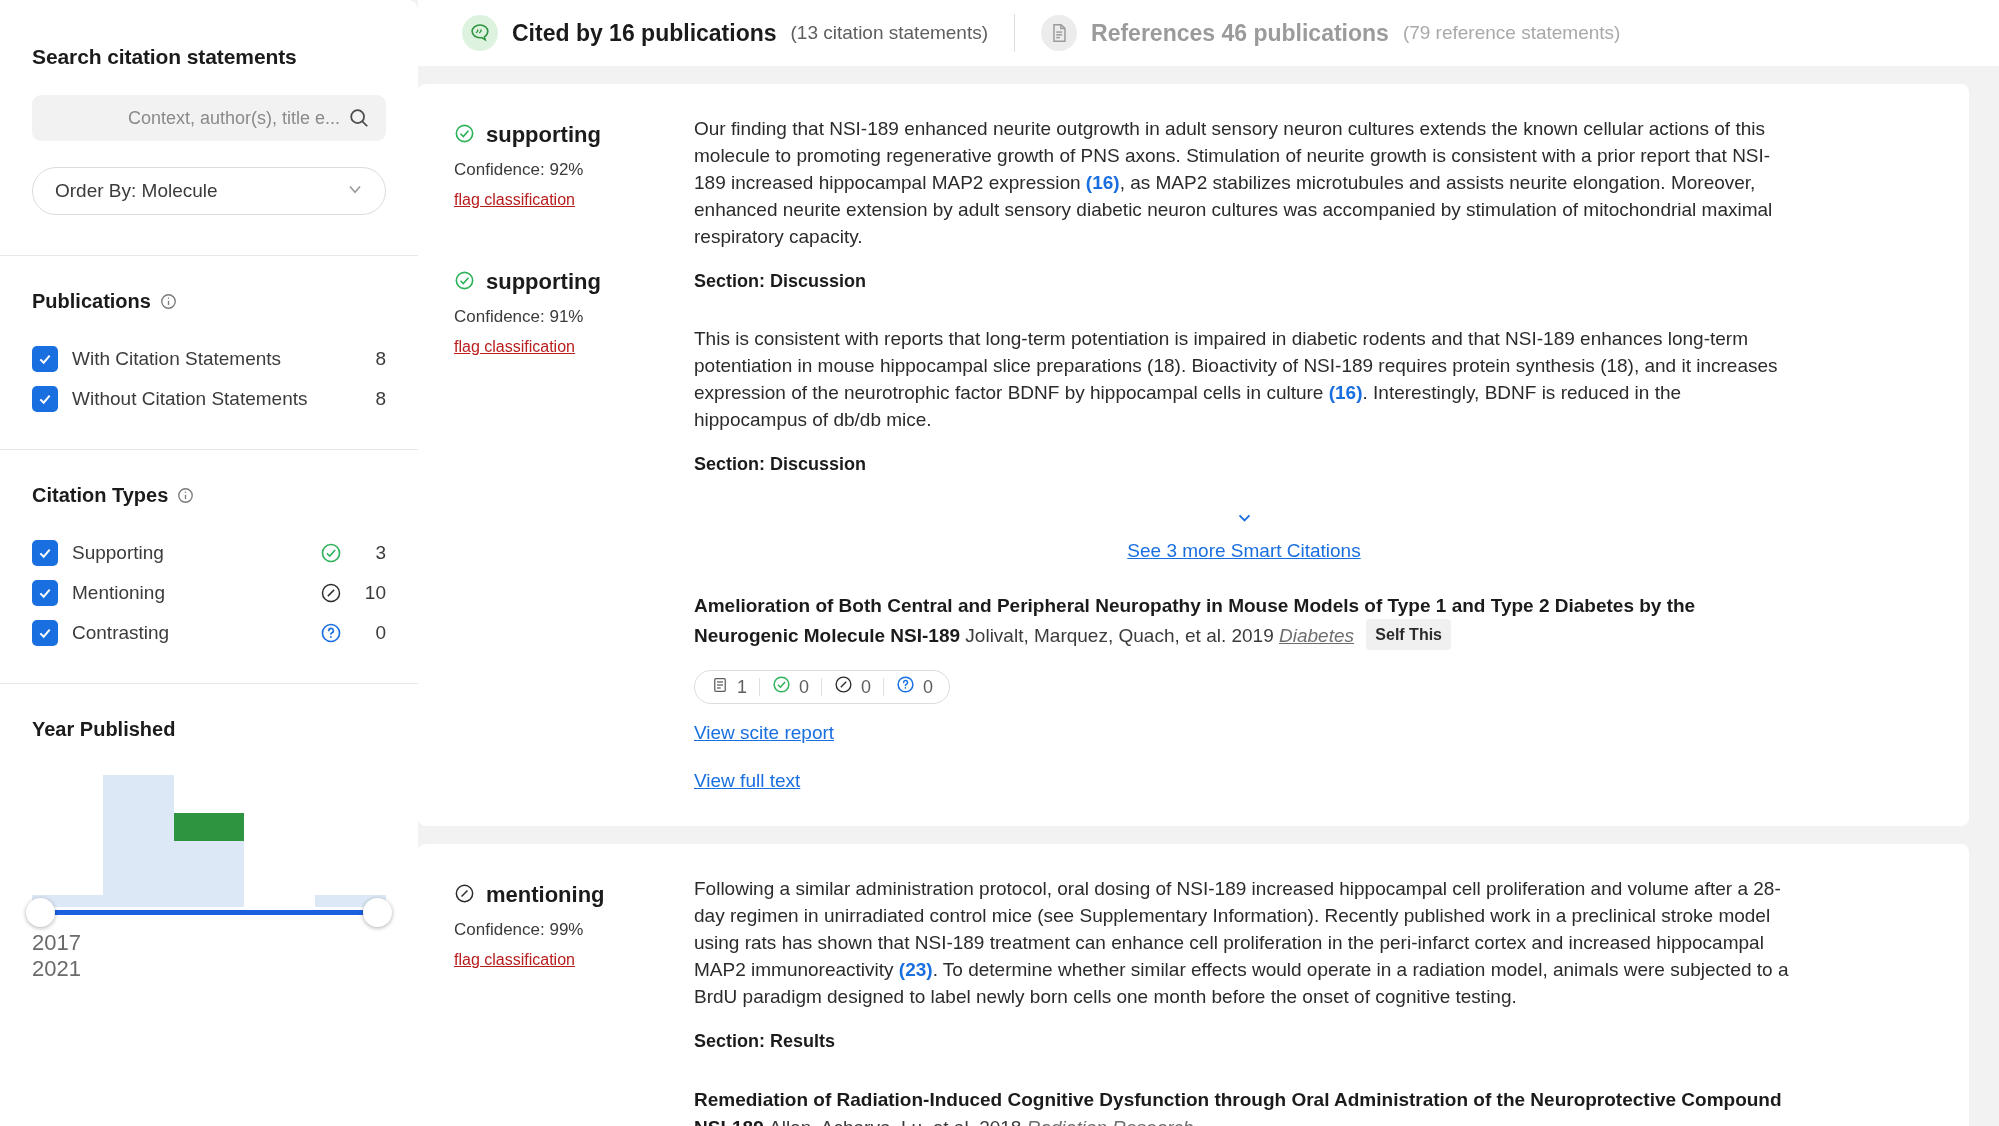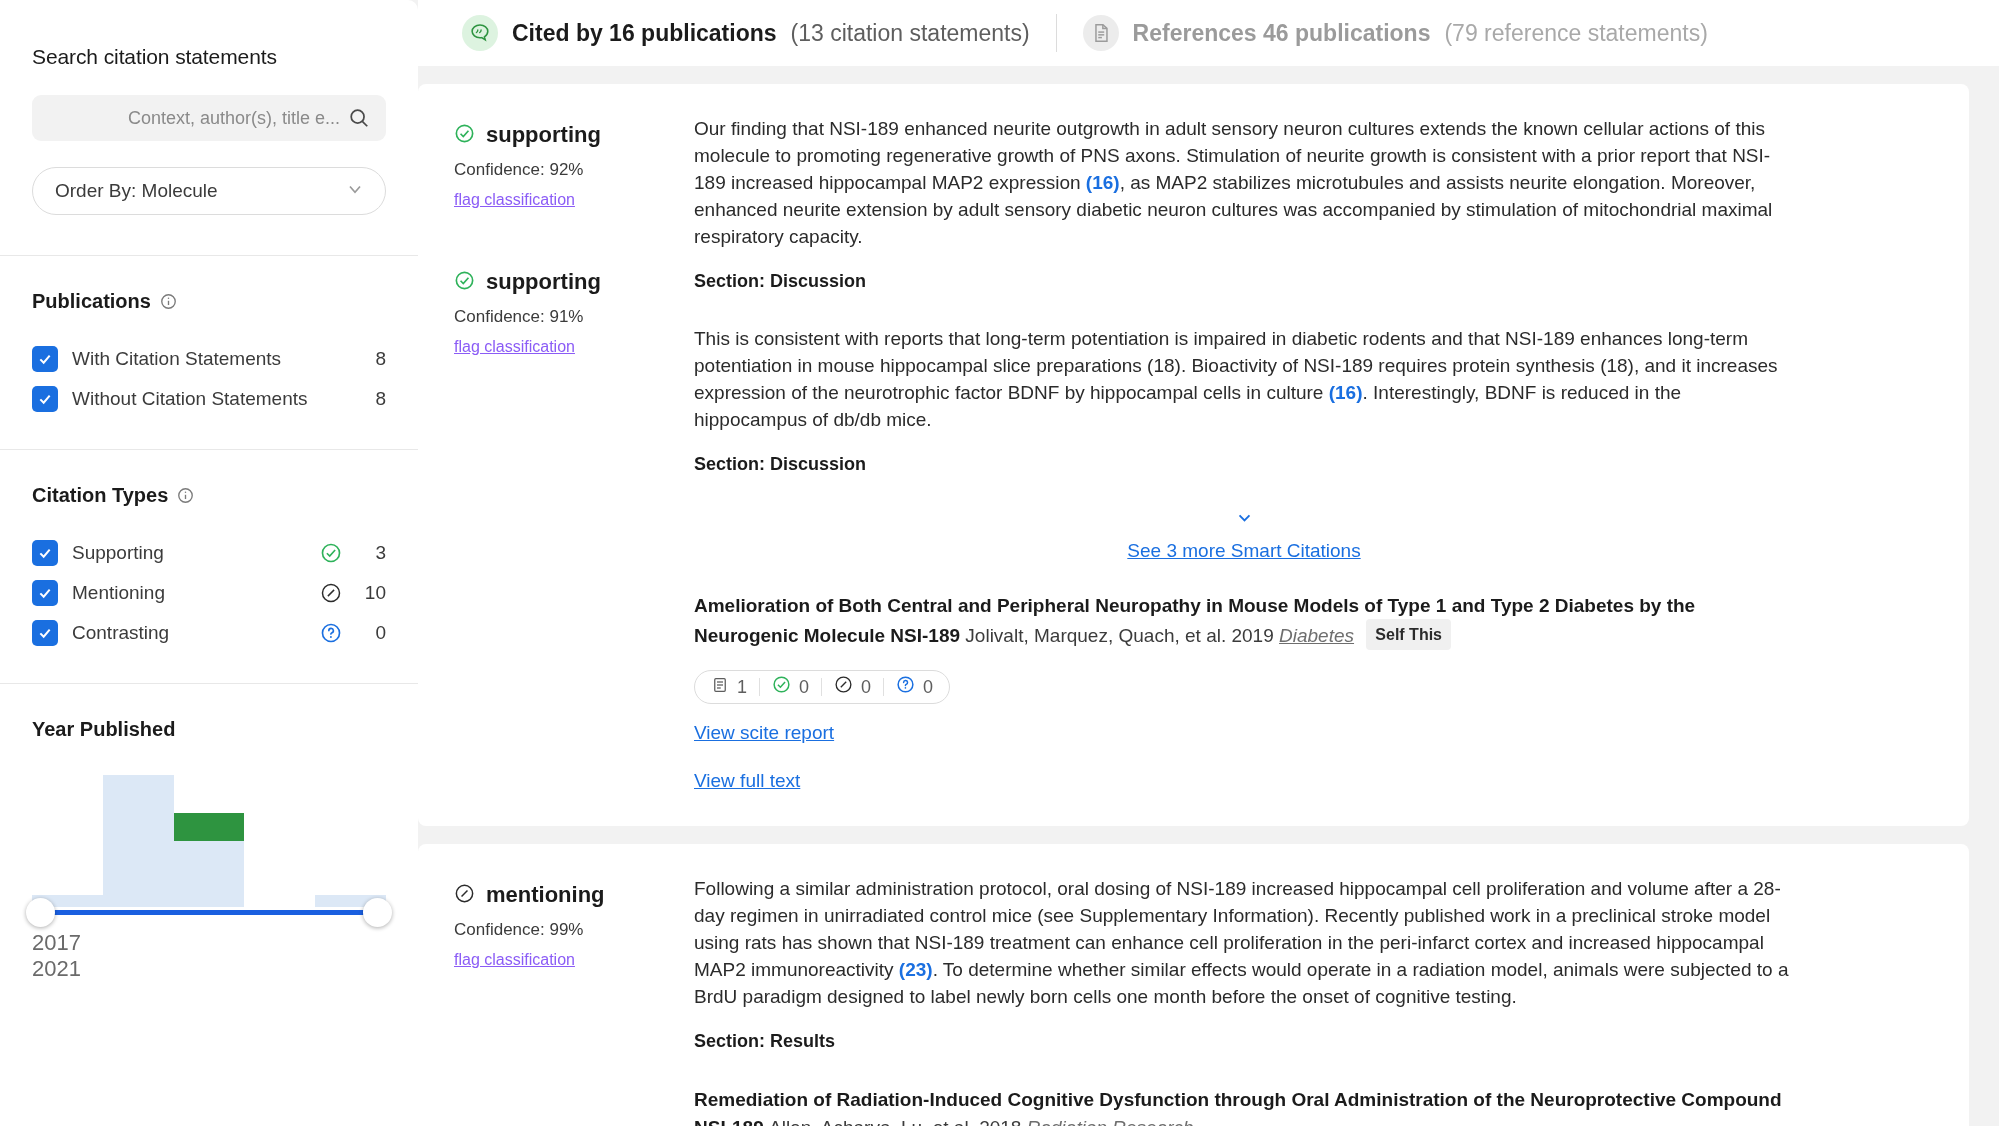--- a/index.html
+++ b/index.html
@@ -16,21 +16,21 @@
     width: 418px; flex: 0 0 418px;
     background: #ffffff;
     border-top-right-radius: 10px;
     display: flex; flex-direction: column;
     height: 1126px;
   }
   .sb-section { padding: 0 32px; }
   .sb-divider { height: 1px; background: #e8e8e8; margin: 0; }
 
   .search-title {
-    font-size: 21px; font-weight: normal; color: #1b1b1b;
+    font-size: 21px; font-weight: bold; color: #1b1b1b;
     letter-spacing: -0.1px;
     padding-top: 45px;
   }
   .search-box {
     margin-top: 26px;
     height: 46px;
     background: #f2f2f2;
     border-radius: 9px;
     display: flex; align-items: center;
     padding: 0 16px;
@@ -126,40 +126,40 @@
     padding-left: 22px;
   }
   .tab { display: flex; align-items: center; gap: 14px; padding: 0 22px; height: 66px; }
   .tab .badge-ico {
     width: 36px; height: 36px; border-radius: 50%;
     display: flex; align-items: center; justify-content: center;
   }
   .tab.cited .badge-ico { background: #ddf3e0; }
   .tab.refs .badge-ico { background: #ececec; }
   .tab .t-main { font-size: 23px; font-weight: bold; }
-  .tab .t-sub { font-size: 23px; }
+  .tab .t-sub { font-size: 19px; }
   .tab.cited .t-main { color: #1b1b1b; }
   .tab.cited .t-sub { color: #5e5e5e; }
   .tab.refs .t-main { color: #9b9b9b; }
   .tab.refs .t-sub { color: #a9a9a9; }
   .tab-sep { width: 1px; height: 38px; background: #dcdcdc; margin: 0 4px; }
 
   .scroll { flex: 1 1 auto; padding: 18px 30px 0 0; overflow: hidden; }
   .card {
     background: #fff; border-radius: 8px;
     margin: 0 0 18px 0; padding: 32px 40px 34px 36px;
     display: flex; gap: 0;
   }
   .card .left { width: 240px; flex: 0 0 240px; padding-top: 6px; }
   .card .right { flex: 1 1 auto; max-width: 1100px; }
 
   .cls-row { display: flex; align-items: center; gap: 11px; margin-bottom: 12px; }
   .cls-label { font-size: 22px; font-weight: bold; color: #1b1b1b; }
   .conf { font-size: 17px; color: #3b3b3b; margin-bottom: 11px; }
-  .flag { font-size: 16px; color: #8b5cf6; }
+  .flag { font-size: 16px; color: #b91c1c; }
   .cls-group { margin-bottom: 60px; }
   .cls-group:last-child { margin-bottom: 0; }
 
   .stmt { font-size: 19px; line-height: 1.42; color: #2b2b2b; }
   .stmt .ref { color: #1a6fe0; font-weight: bold; }
   .section { font-size: 18px; font-weight: bold; color: #1b1b1b; margin: 20px 0 0 0; }
   .more-link {
     display: flex; align-items: center; gap: 9px;
     color: #1a6fe0; font-size: 19px; margin-top: 26px; flex-direction: column;
   }

